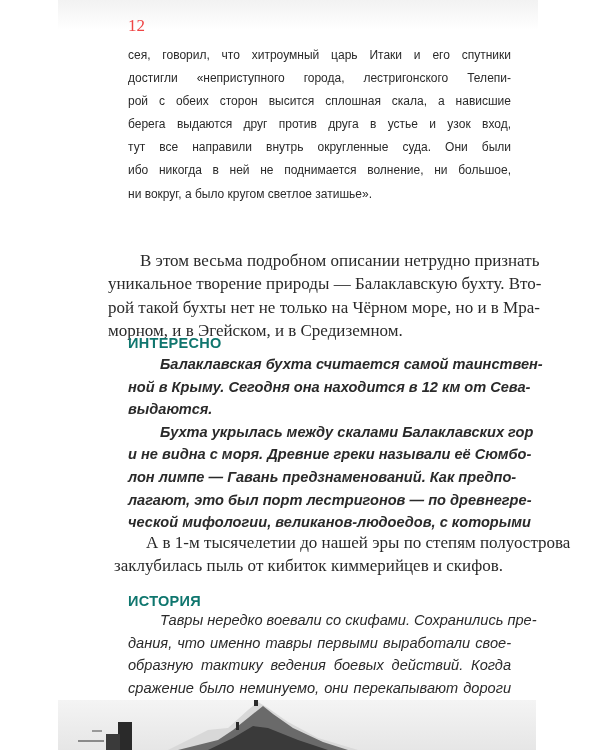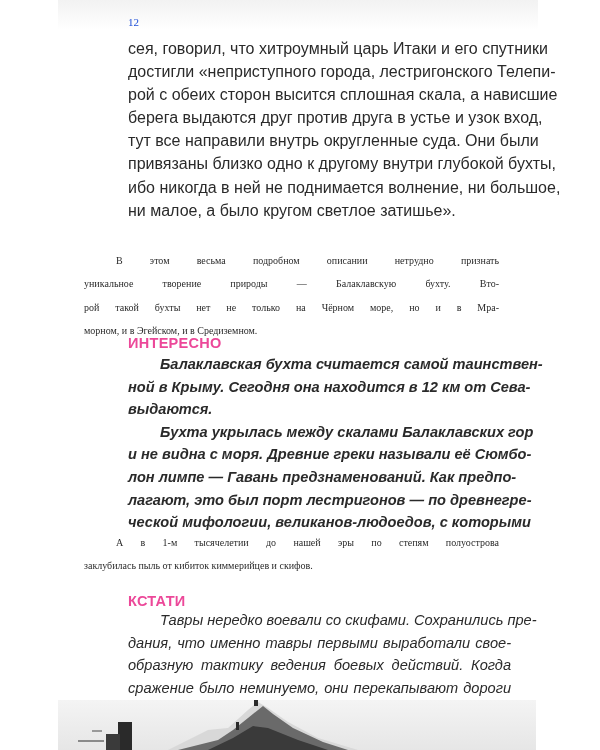--- a/index.html
+++ b/index.html
@@ -7,46 +7,46 @@
     width:600px; height:750px; overflow:hidden; position:relative;
     background:#ffffff;
     color:#231f20;
   }
   .page-shade {
     position:absolute; left:58px; top:0; width:480px; height:30px;
     background:linear-gradient(#f2f2f2, #ffffff);
   }
   .running-head {
     position:absolute; left:128px; top:16px; width:382px; height:22px;
-    font-family:"Liberation Serif", serif; font-size:11px; color:#1d4ed8;
+    font-family:"Liberation Serif", serif; font-size:17px; color:#ef4444;
   }
   .page-number { position:absolute; left:0; top:0; }
   .head-title { position:absolute; right:0; top:0; letter-spacing:0.1px; }
 
   .quote-block {
-    position:absolute; left:128px; top:37px; width:383px;
-    font-family:"Liberation Sans", sans-serif; font-size:16px; line-height:23.1px;
+    position:absolute; left:128px; top:44px; width:383px;
+    font-family:"Liberation Sans", sans-serif; font-size:12px; line-height:23.1px;
     color:#2a2a2a; text-align:justify; text-align-last:left;
   }
   .quote-block .line { display:block; white-space:nowrap; text-align-last:justify; }
   .quote-block .line.last { text-align-last:left; }
 
   .serif-para {
-    position:absolute; left:84px; width:415px;
-    font-family:"Liberation Serif", serif; font-size:10px; line-height:23.3px;
+    position:absolute; left:108px; width:415px;
+    font-family:"Liberation Serif", serif; font-size:17px; line-height:23.3px;
     color:#2a2a2a;
   }
   .serif-para .line { display:block; white-space:nowrap; text-align:justify; text-align-last:justify; }
   .serif-para .line.last { text-align-last:left; }
   .serif-para .line.indent { padding-left:32px; }
 
   .box-heading {
     position:absolute; left:128px;
     font-family:"Liberation Sans", sans-serif; font-weight:bold; font-size:14.5px;
-    color:#ec4899; letter-spacing:0.3px;
+    color:#0f766e; letter-spacing:0.3px;
   }
   .box-body {
     position:absolute; left:128px; width:383px;
     font-family:"Liberation Sans", sans-serif; font-style:italic; font-size:14.6px; line-height:22.6px;
     color:#2a2a2a;
   }
   .box-body.bold { font-weight:bold; }
   .box-body .line { display:block; white-space:nowrap; text-align:justify; text-align-last:justify; }
   .box-body .line.last { text-align-last:left; }
   .box-body .line.indent { padding-left:32px; }
@@ -64,23 +64,22 @@
 <div class="running-head">
   <span class="page-number">12</span>
 </div>
 
 <div class="quote-block">
   <span class="line">сея, говорил, что хитроумный царь Итаки и его спутники</span>
   <span class="line">достигли «неприступного города, лестригонского Телепи-</span>
   <span class="line">рой с обеих сторон высится сплошная скала, а нависшие</span>
   <span class="line">берега выдаются друг против друга в устье и узок вход,</span>
   <span class="line">тут все направили внутрь округленные суда. Они были</span>
-  <span class="line">привязаны близко одно к другому внутри глубокой бухты,</span>
   <span class="line">ибо никогда в ней не поднимается волнение, ни большое,</span>
-  <span class="line last">ни малое, а было кругом светлое затишье».</span>
+  <span class="line last">ни вокруг, а было кругом светлое затишье».</span>
 </div>
 
 <div class="serif-para" style="top:249px;">
   <span class="line indent">В этом весьма подробном описании нетрудно признать</span>
   <span class="line">уникальное творение природы — Балаклавскую бухту. Вто-</span>
   <span class="line">рой такой бухты нет не только на Чёрном море, но и в Мра-</span>
   <span class="line last">морном, и в Эгейском, и в Средиземном.</span>
 </div>
 
 <div class="box-heading" style="top:335px;">ИНТЕРЕСНО</div>
@@ -88,26 +87,26 @@
   <span class="line indent">Балаклавская бухта считается самой таинствен-</span>
   <span class="line">ной в Крыму. Сегодня она находится в 12 км от Сева-</span>
   <span class="line last">выдаются.</span>
   <span class="line indent">Бухта укрылась между скалами Балаклавских гор</span>
   <span class="line">и не видна с моря. Древние греки называли её Сюмбо-</span>
   <span class="line">лон лимпе — Гавань предзнаменований. Как предпо-</span>
   <span class="line">лагают, это был порт лестригонов — по древнегре-</span>
   <span class="line">ческой мифологии, великанов-людоедов, с которыми</span>
 </div>
 
-<div class="serif-para" style="top:531px;">
+<div class="serif-para" style="top:531px;margin-left:6px;">
   <span class="line indent">А в 1-м тысячелетии до нашей эры по степям полуострова</span>
   <span class="line last">заклубилась пыль от кибиток киммерийцев и скифов.</span>
 </div>
 
-<div class="box-heading" style="top:593px;">КСТАТИ</div>
+<div class="box-heading" style="top:593px;">ИСТОРИЯ</div>
 <div class="box-body" style="top:609px;">
   <span class="line indent">Тавры нередко воевали со скифами. Сохранились пре-</span>
   <span class="line">дания, что именно тавры первыми выработали свое-</span>
   <span class="line">образную тактику ведения боевых действий. Когда</span>
   <span class="line">сражение было неминуемо, они перекапывают дороги</span>
   <span class="line">в тылу, то есть делали их непроходимыми. Делали они</span>
 </div>
 
 <div class="photo">
   <svg width="478" height="50" viewBox="0 0 478 50">

